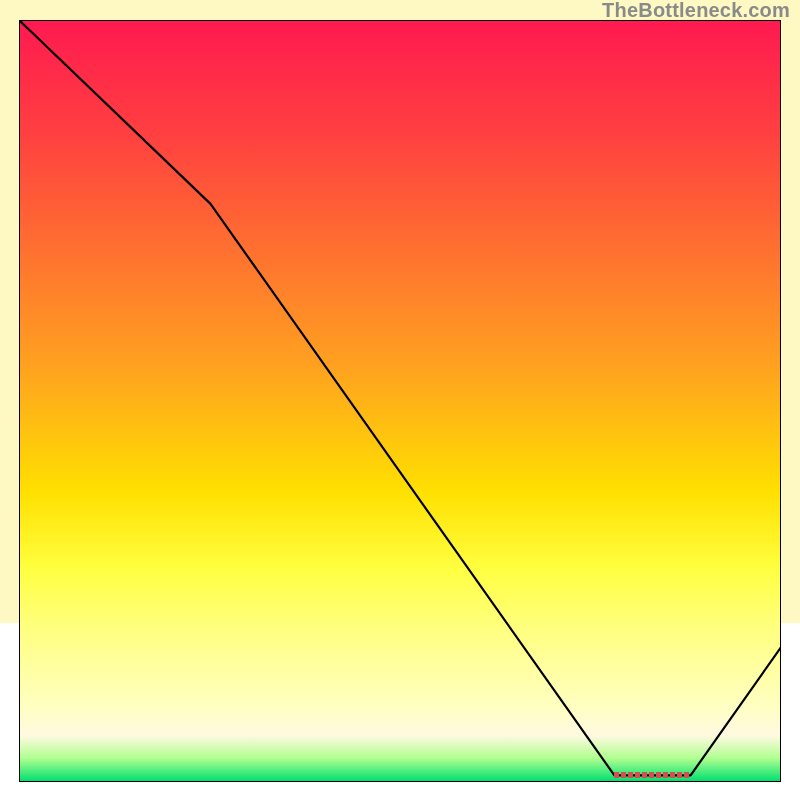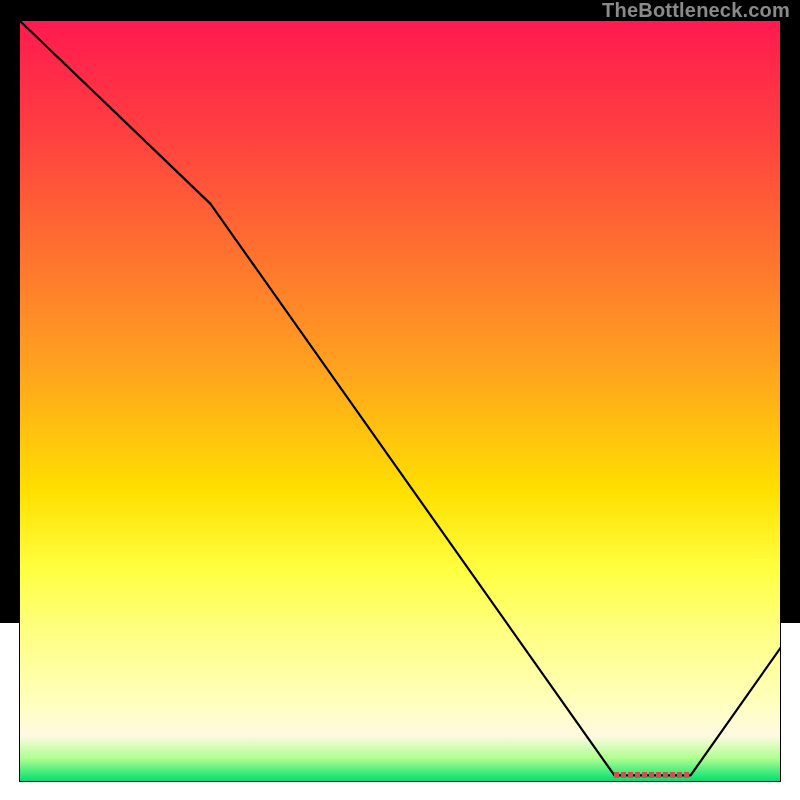--- a/index.html
+++ b/index.html
@@ -1,21 +1,21 @@
 <!DOCTYPE html>
 <html><head>
 <meta charset="utf-8">
 <style>
   * { margin: 0; padding: 0; box-sizing: border-box; }
   html, body { width: 800px; height: 800px; overflow: hidden; background: #fff; }
   .wrap {
     position: relative;
     width: 800px;
     height: 623px;
-    background: #000000;
+    background: #fef9c3;
   }
   .plot {
     position: absolute;
     left: 19px;
     top: 20px;
     width: 762px;
     height: 762px;
     border: 1px solid #000;
     background: linear-gradient(
       to bottom,

